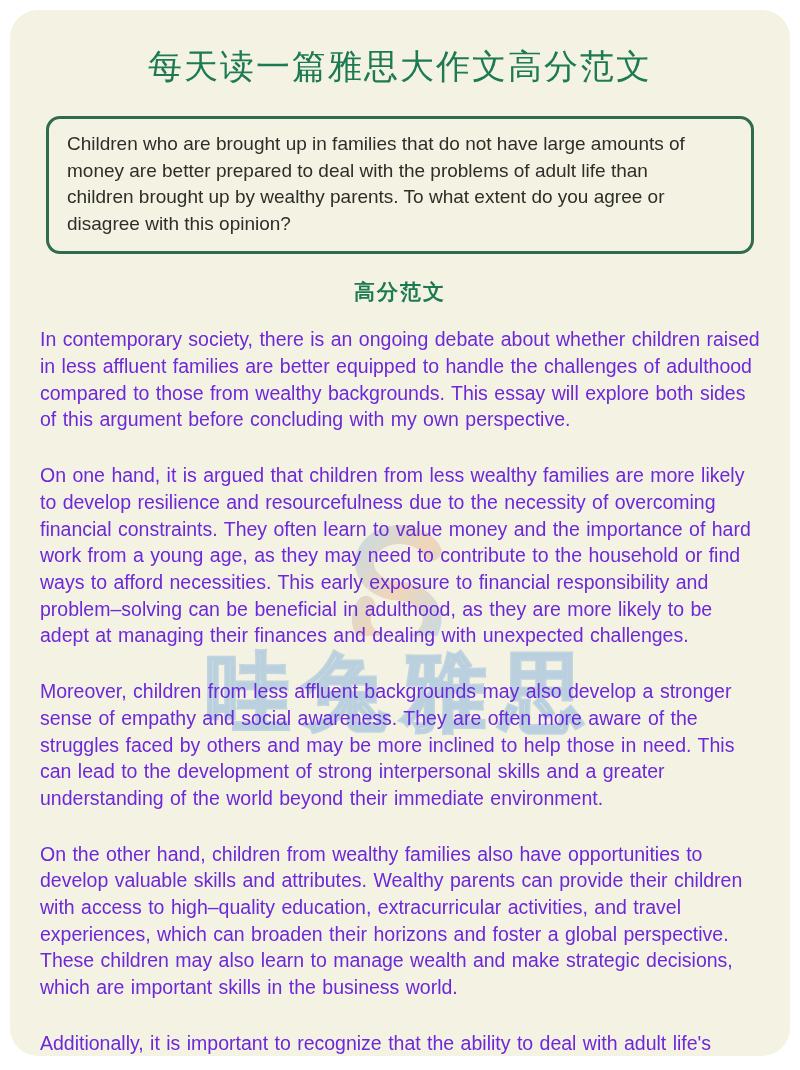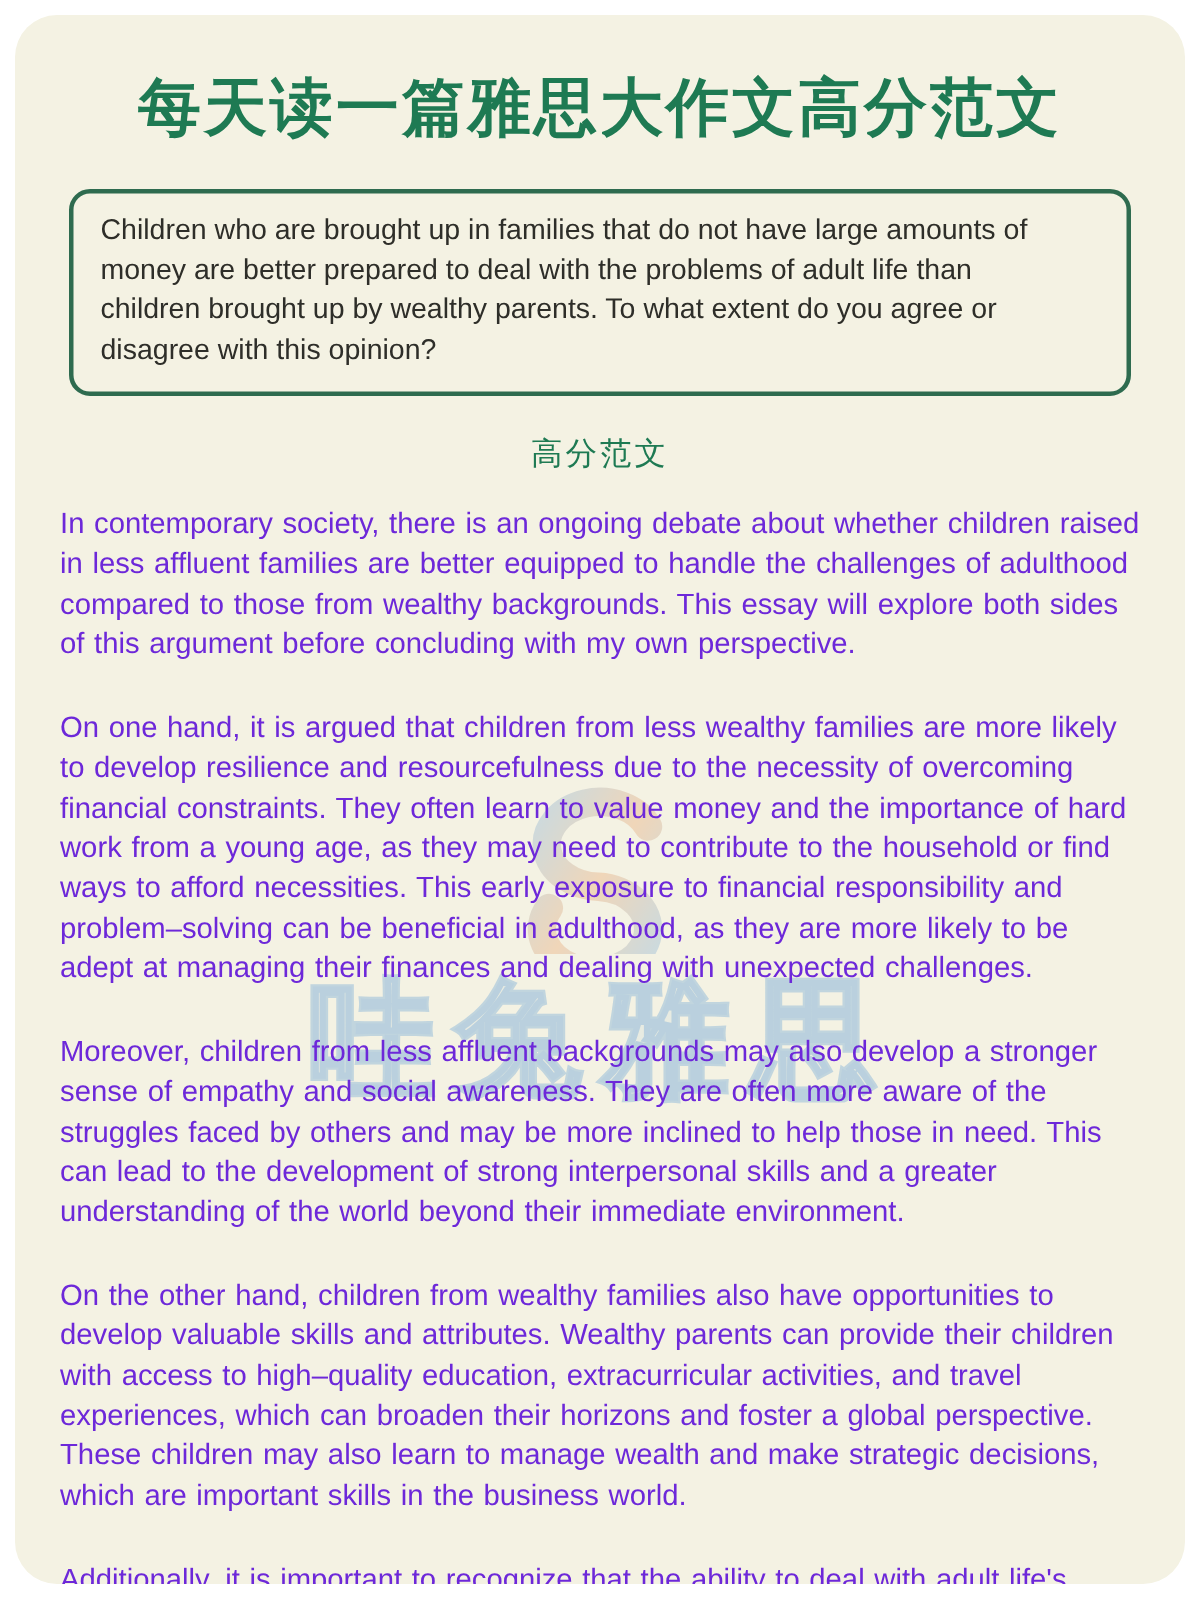--- a/index.html
+++ b/index.html
@@ -18,40 +18,40 @@
     height: 1046px;
     box-sizing: border-box;
     background: #f4f2e3;
     border-radius: 28px;
     padding: 32px 30px 0 30px;
     overflow: hidden;
   }
   .page-title {
     text-align: center;
     color: #1e7a53;
-    font-size: 42px;
-    font-weight: bold;
+    font-size: 34px;
+    font-weight: normal;
     letter-spacing: 2px;
     margin: 2px 0 26px 0;
   }
   .prompt-box {
     margin: 0 6px;
     border: 3px solid #2e6b4f;
     border-radius: 14px;
     padding: 12px 32px 14px 18px;
     color: #2e2e29;
     font-size: 19px;
     line-height: 1.40;
     background: transparent;
   }
   .section-heading {
     text-align: center;
     color: #1e7a53;
     font-size: 21px;
-    font-weight: normal;
+    font-weight: bold;
     letter-spacing: 2px;
     margin: 24px 0 20px 0;
   }
   .essay-body { position: relative; z-index: 2; }
   .essay-body p {
     color: #6d28d9;
     font-size: 19.5px;
     line-height: 1.37;
     margin: 0 0 29px 0;
     word-spacing: 1px;

